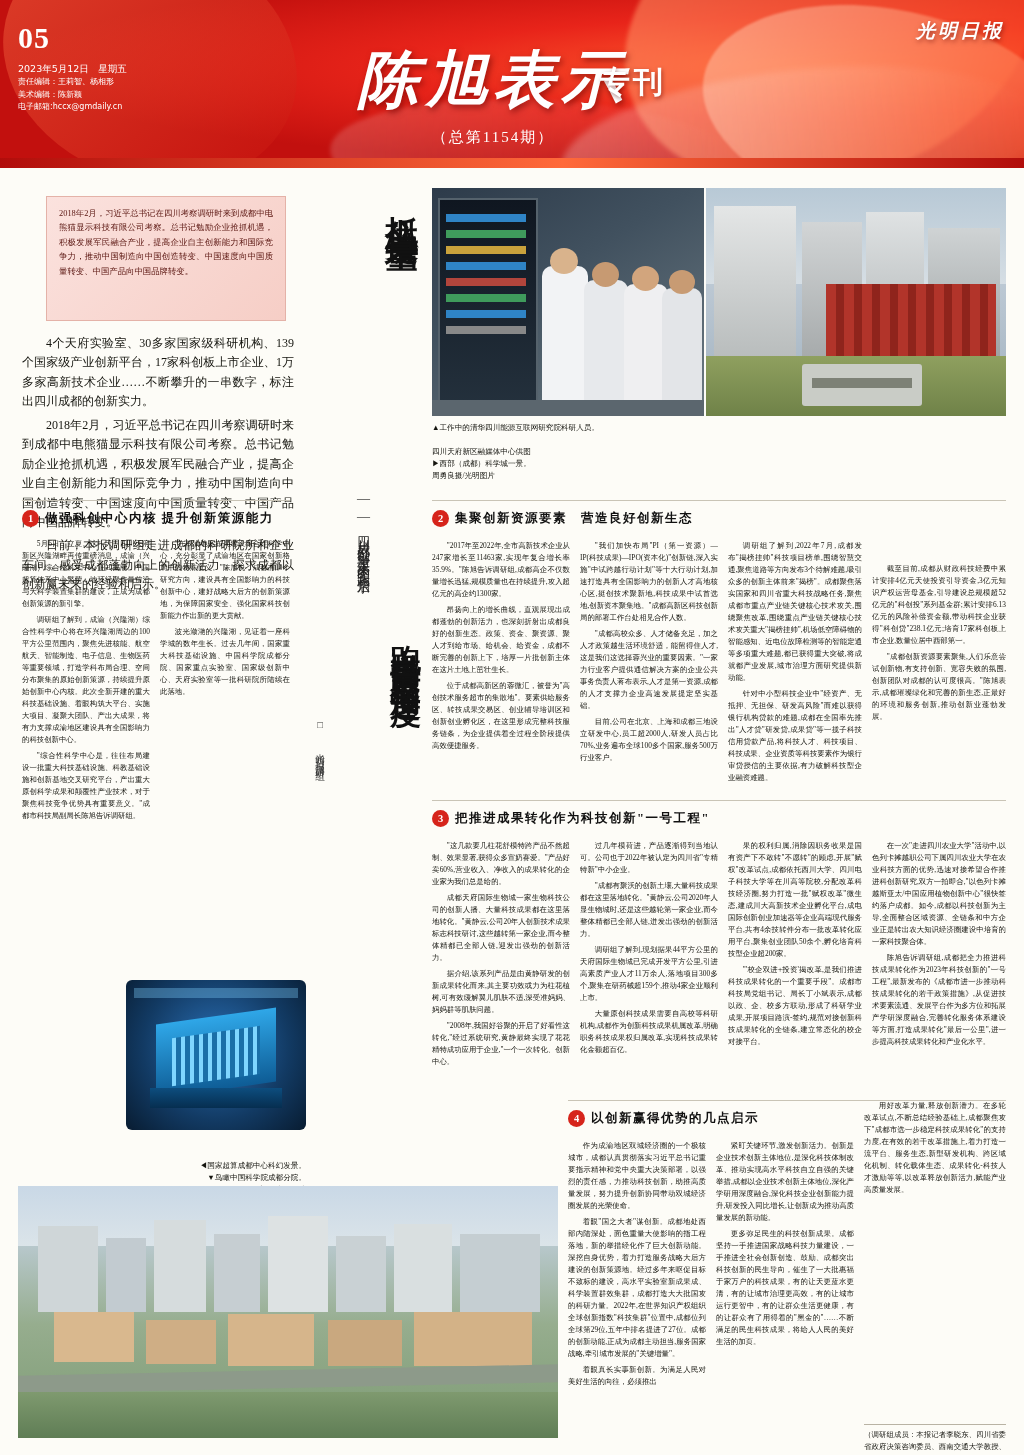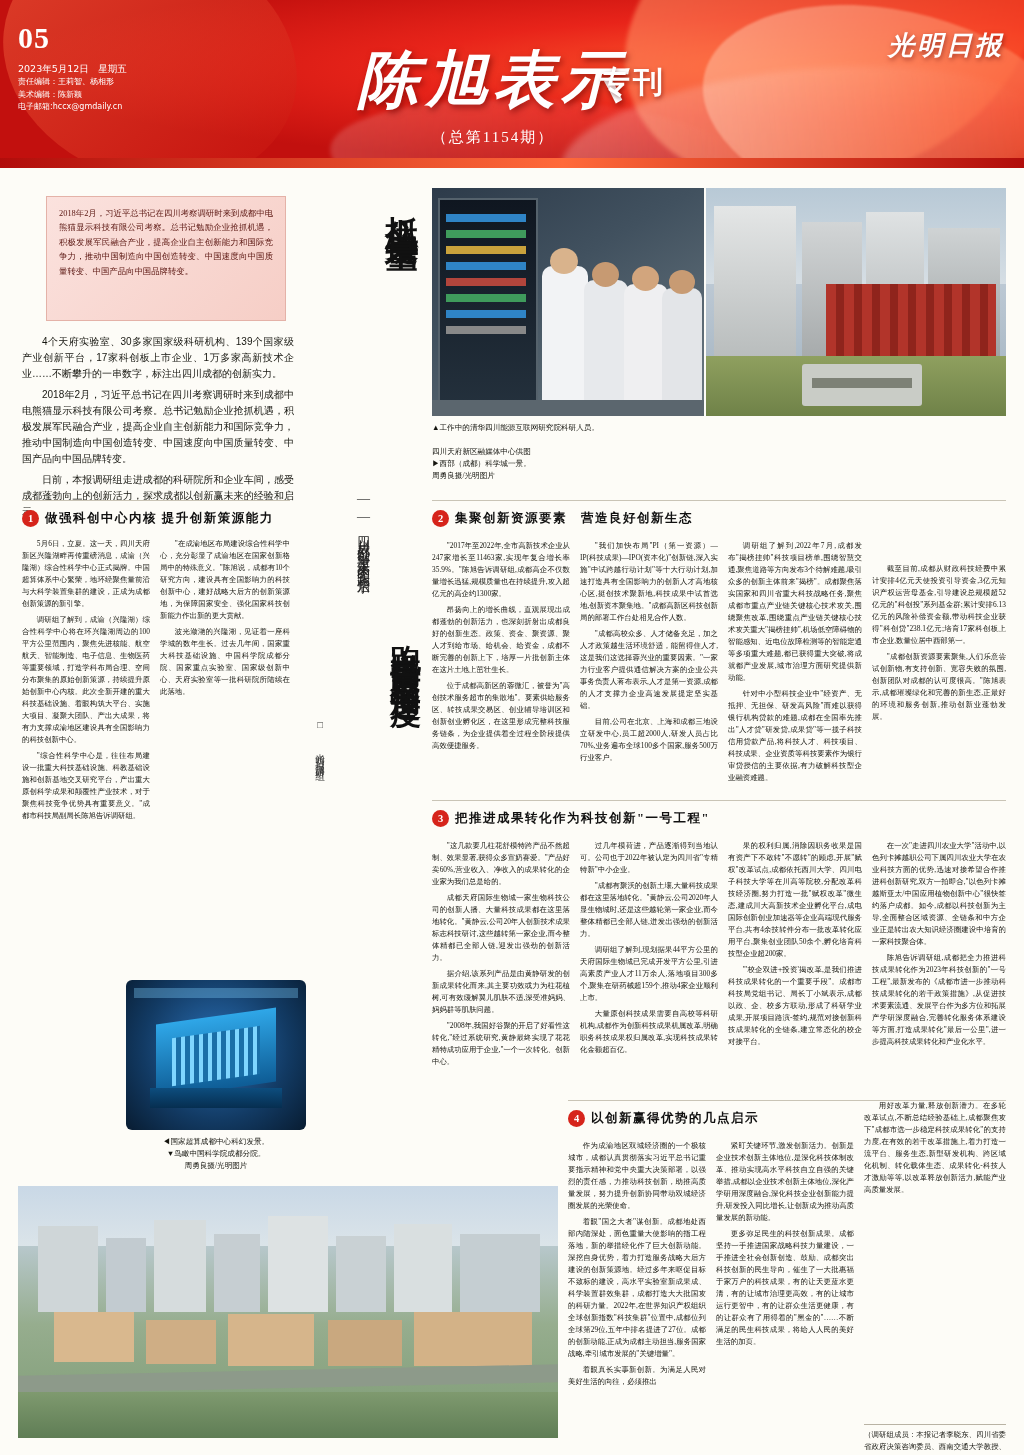--- a/index.html
+++ b/index.html
@@ -39,39 +39,39 @@
   }
   .mh-sub{
     position:absolute;left:600px;top:62px;color:#fff;font-size:30px;font-weight:bold;
     font-family:"Liberation Serif",serif;letter-spacing:3px;text-shadow:1px 2px 4px rgba(90,0,0,.5);
   }
   .mh-issue{
     position:absolute;left:258px;top:128px;width:470px;text-align:center;
     color:#fff;font-size:15px;letter-spacing:2px;font-family:"Liberation Serif",serif;
   }
   .mh-logo{
-    position:absolute;right:20px;top:28px;color:#fff;font-size:26px;font-weight:bold;
+    position:absolute;right:20px;top:18px;color:#fff;font-size:19px;font-weight:bold;
     font-family:"Liberation Serif",serif;letter-spacing:3px;font-style:italic;
     text-shadow:1px 2px 5px rgba(90,0,0,.55);
   }
   .mh-bottom{position:absolute;left:0;bottom:0;width:1024px;height:10px;
     background:linear-gradient(90deg,#b10d0b,#ff6a3a 55%,#b10d0b);}
 
   
   .introbox{
     position:absolute;left:46px;top:196px;width:240px;height:125px;
     background:linear-gradient(135deg,#fbe2de,#f6cec6);
     border:1px solid #e4b2a8;padding:10px 12px;box-sizing:border-box;
     font-family:"Liberation Serif",serif;font-size:8.4px;line-height:1.72;color:#5a1510;
     text-align:justify;
   }
 
   .lead{
     position:absolute;left:22px;top:334px;width:272px;height:150px;
-    font-family:Liberation Sans, sans-serif;font-size:10px;line-height:1.62;
+    font-family:Liberation Serif, serif;font-size:12px;line-height:1.62;
     text-align:justify;color:#15150f;
   }
   .lead p{margin:0 0 4px 0;text-indent:2em;}
 
   
   .headline-wrap{
     position:absolute;left:296px;top:190px;width:130px;height:790px;
   }
   .hl-main{
     position:absolute;right:2px;top:0;
@@ -284,21 +284,21 @@
     <p>陈旭告诉调研组,成都把全力推进科技成果转化作为2023年科技创新的"一号工程",最新发布的《成都市进一步推动科技成果转化的若干政策措施》,从促进技术要素流通、发展平台作为多方位和拓展产学研深度融合,完善转化服务体系建设等方面,打造成果转化"最后一公里",进一步提高科技成果转化和产业化水平。</p>
   </div>
 
   <div class="photo" style="left:126px;top:980px;width:180px;height:150px;
       background:radial-gradient(circle at 50% 45%, #2a6fb5 0%, #123a63 60%, #081c31 100%);border-radius:6px;">
     <div style="position:absolute;left:30px;top:36px;width:120px;height:74px;background:linear-gradient(180deg,#2fa7e8,#0e5c95);transform:skewY(-8deg);"></div>
     <div style="position:absolute;left:46px;top:52px;width:88px;height:48px;background:repeating-linear-gradient(90deg,#7fd6ff 0 4px,#1a6fa8 4px 9px);transform:skewY(-8deg);"></div>
     <div style="position:absolute;left:24px;top:108px;width:132px;height:20px;background:linear-gradient(180deg,#0d4d7e,#062e50);"></div>
     <div style="position:absolute;left:8px;top:8px;width:164px;height:10px;background:rgba(130,210,255,.35);"></div>
   </div>
-  <div class="cap" style="left:126px;top:1136px;width:180px;text-align:center;">
+  <div class="cap" style="left:126px;top:1160px;width:180px;text-align:right;">
     <div>◀国家超算成都中心科幻发景。</div>
     <div>▼鸟瞰中国科学院成都分院。</div>
     <div>周勇良摄/光明图片</div>
   </div>
 
   <div class="photo" style="left:18px;top:1186px;width:540px;height:252px;
       background:linear-gradient(180deg,#cfdae4 0%,#b9c9cf 22%,#96ad8e 55%,#7d9b74 100%);">
     <div style="position:absolute;left:0;top:0;width:540px;height:60px;background:linear-gradient(180deg,#c9d8e6,#dbe4e9);"></div>
     <div style="position:absolute;left:20px;top:40px;width:60px;height:86px;background:#cfd6d8;"></div>
     <div style="position:absolute;left:88px;top:52px;width:40px;height:74px;background:#c2cbd0;"></div>

